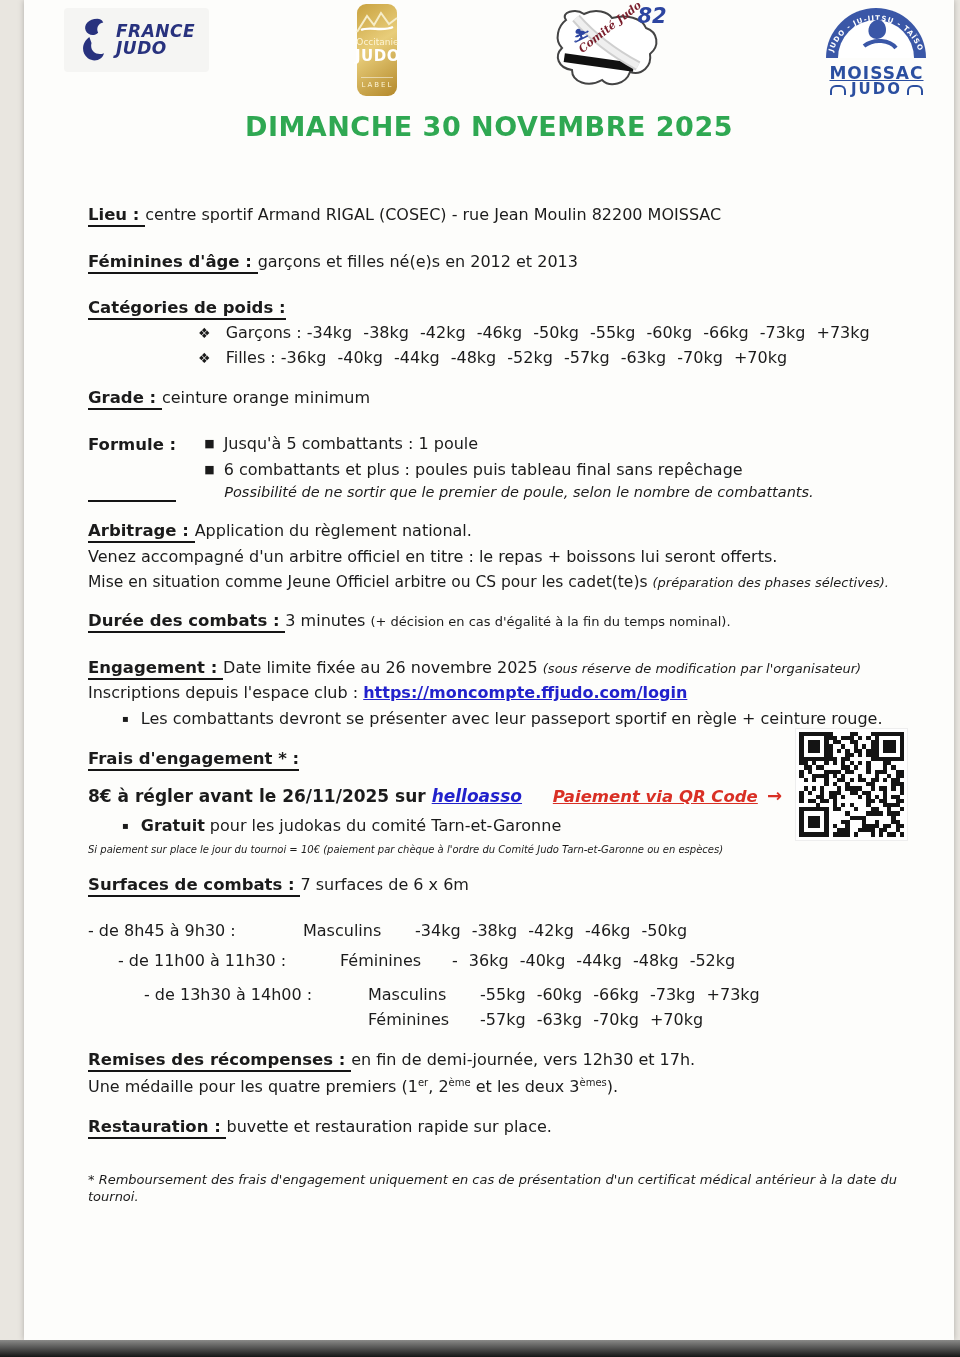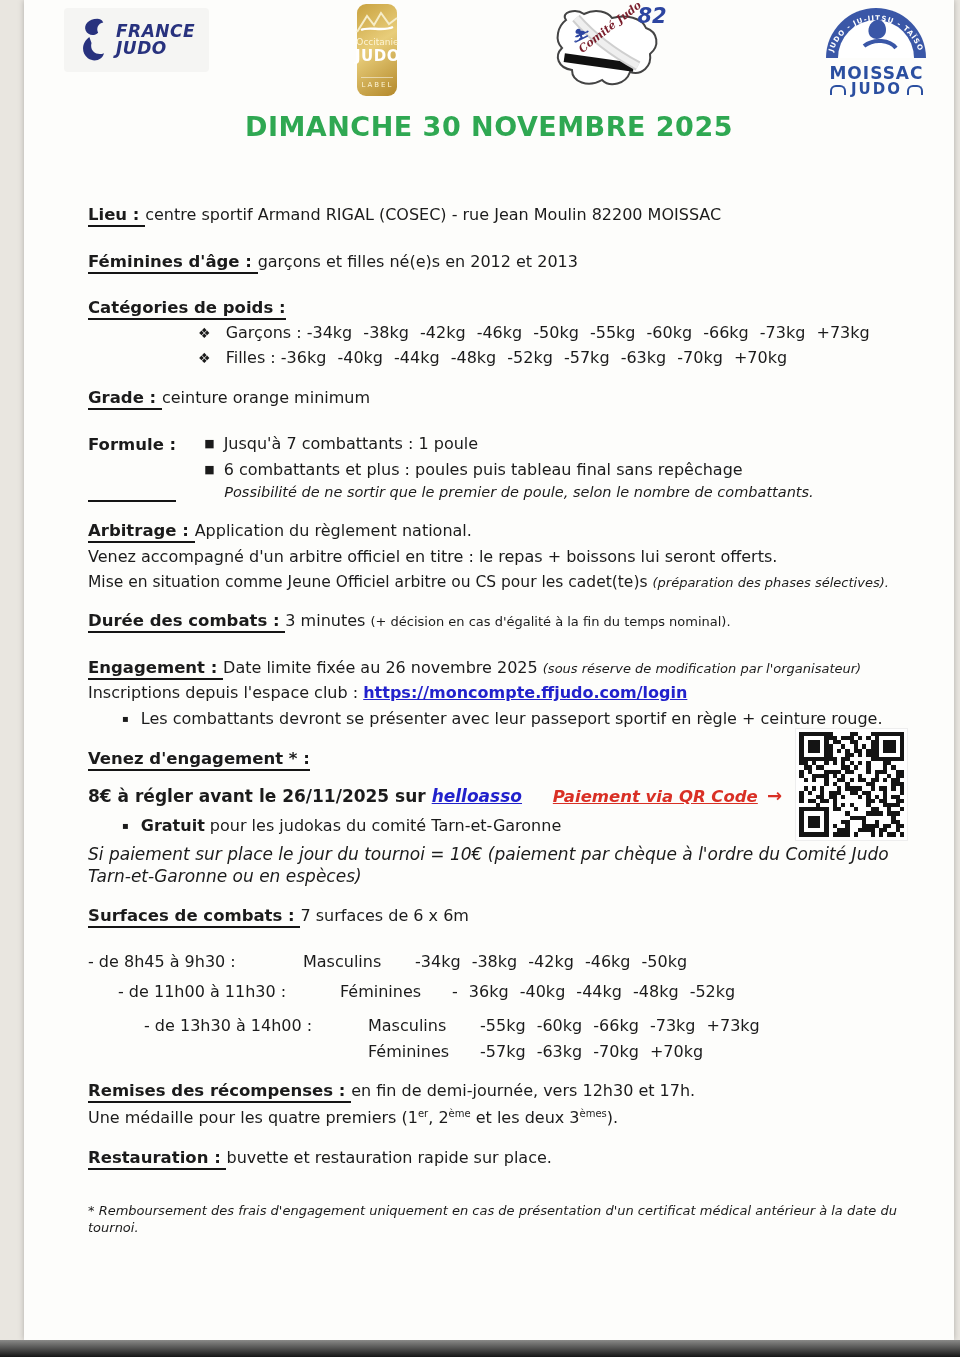--- a/index.html
+++ b/index.html
@@ -39,21 +39,21 @@
   .occ-sport{font-size:15px;font-weight:800;color:#fff;letter-spacing:.5px;}
   .occ-label{font-size:7px;letter-spacing:2px;margin-top:12px;border-top:1px solid rgba(255,255,255,.5);padding-top:3px;}
   .logo-c82{position:relative;width:125px;height:88px;margin-top:4px;}
   .c82-num{position:absolute;right:4px;top:-2px;color:#2d45a0;font-size:21px;font-weight:700;font-style:italic;}
   .c82-name{
     position:absolute;left:34px;top:38px;color:#7a1e2c;font-size:11px;font-style:italic;font-weight:700;
     transform:rotate(-38deg);transform-origin:left center;font-family:"DejaVu Serif","Liberation Serif",serif;
   }
   .logo-moissac{width:115px;height:100px;text-align:center;}
   .moissac-name{color:#2b4fa0;font-weight:800;font-size:17px;letter-spacing:1px;line-height:1;margin-top:1px;
-    text-shadow:0 0 1px #fff;}
+    text-shadow:0 0 1px #fff;text-decoration:underline;}
   .moissac-judo{color:#2b4fa0;font-weight:800;font-size:15px;letter-spacing:2px;line-height:1;display:flex;align-items:center;justify-content:center;gap:5px;}
   .arch{width:12px;height:8px;border:2.5px solid #2b4fa0;border-bottom:none;border-radius:6px 6px 0 0;display:inline-block;}
 
   
   .title{---;text-align:center;color:#2fa852;font-weight:800;font-size:27px;letter-spacing:.5px;line-height:1.25;margin-bottom:20px;}
   .title sup{font-size:14px;}
 
   
   .sec{margin-bottom:25px;}
   .sec.tight{margin-bottom:18px;}
@@ -78,21 +78,21 @@
   .pay-main{font-size:17px;}
   .qr-label-wrap{margin-left:auto;margin-right:128px;white-space:nowrap;}
   .qr-label{color:#d93025;font-weight:700;font-style:italic;text-decoration:underline;font-size:16.5px;}
   .qr-arrow{color:#d93025;font-weight:700;font-size:18px;margin-left:4px;}
   .qr{
     position:absolute;right:2px;top:-20px;
     display:grid;grid-template-columns:repeat(25,4.2px);grid-template-rows:repeat(25,4.2px);
     background:#fff;padding:3px;border:1px solid #eee;
   }
   .qr i{background:#141414;display:block;}
-  .frais-note{font-size:17px;margin-top:6px;}
+  .frais-note{font-size:10px;margin-top:6px;}
 
   .hor-note{font-size:14.5px;font-weight:700;font-style:italic;}
   .hor-row{display:flex;margin-top:9px;}
   .hor-time{white-space:nowrap;}
   .hor-group{font-weight:400;}
   .hr0 .hor-time{width:215px;margin-left:0;}
   .hr1 .hor-time{width:222px;margin-left:30px;}
   .hr2 .hor-time{width:224px;margin-left:56px;}
   .hr3 .hor-time{width:224px;margin-left:56px;}
   .hor-group{width:112px;}
@@ -193,21 +193,21 @@
 
       <div class="sec">
         <span class="h">Grade : </span>
         <span>ceinture orange minimum</span>
       </div>
 
       <div class="sec tight">
         <div class="form-row">
           <span class="h">Formule : </span>
           <div class="form-body">
-            <div><span class="sq">■</span><span>Jusqu'à 7 combattants : 1 poule</span></div>
+            <div><span class="sq">■</span><span>Jusqu'à 5 combattants : 1 poule</span></div>
             <div style="margin-top:6px"><span class="sq">■</span><span>6 combattants et plus : poules puis tableau final sans repêchage</span></div>
             <div class="it note-ind" style="margin-left:20px">Possibilité de ne sortir que le premier de poule, selon le nombre de combattants.</div>
           </div>
         </div>
       </div>
 
       <div class="sec tight">
         <div><span class="h">Arbitrage : </span>
           <span>Application du règlement national.</span></div>
         <div style="margin-top:5px">Venez accompagné d'un arbitre officiel en titre : le repas + boissons lui seront offerts.</div>
@@ -224,21 +224,21 @@
         <div><span class="h">Engagement : </span>
           <span>Date limite fixée au 26 novembre 2025 </span>
           <span class="small it">(sous réserve de modification par l'organisateur)</span></div>
         <div style="margin-top:5px">
           <span>Inscriptions depuis l'espace club : </span><a class="lnk" href="#">https://moncompte.ffjudo.com/login</a>
         </div>
         <div class="eng-bul"><span class="sq2">▪</span><span>Les combattants devront se présenter avec leur passeport sportif en règle + ceinture rouge.</span></div>
       </div>
 
       <div class="sec tight frais">
-        <div><span class="h">Venez d'engagement * : </span></div>
+        <div><span class="h">Frais d'engagement * : </span></div>
         <div class="qr">
             <i style="grid-row:1;grid-column:1"></i>
             <i style="grid-row:1;grid-column:2"></i>
             <i style="grid-row:1;grid-column:3"></i>
             <i style="grid-row:1;grid-column:4"></i>
             <i style="grid-row:1;grid-column:5"></i>
             <i style="grid-row:1;grid-column:6"></i>
             <i style="grid-row:1;grid-column:7"></i>
             <i style="grid-row:1;grid-column:8"></i>
             <i style="grid-row:1;grid-column:13"></i>

